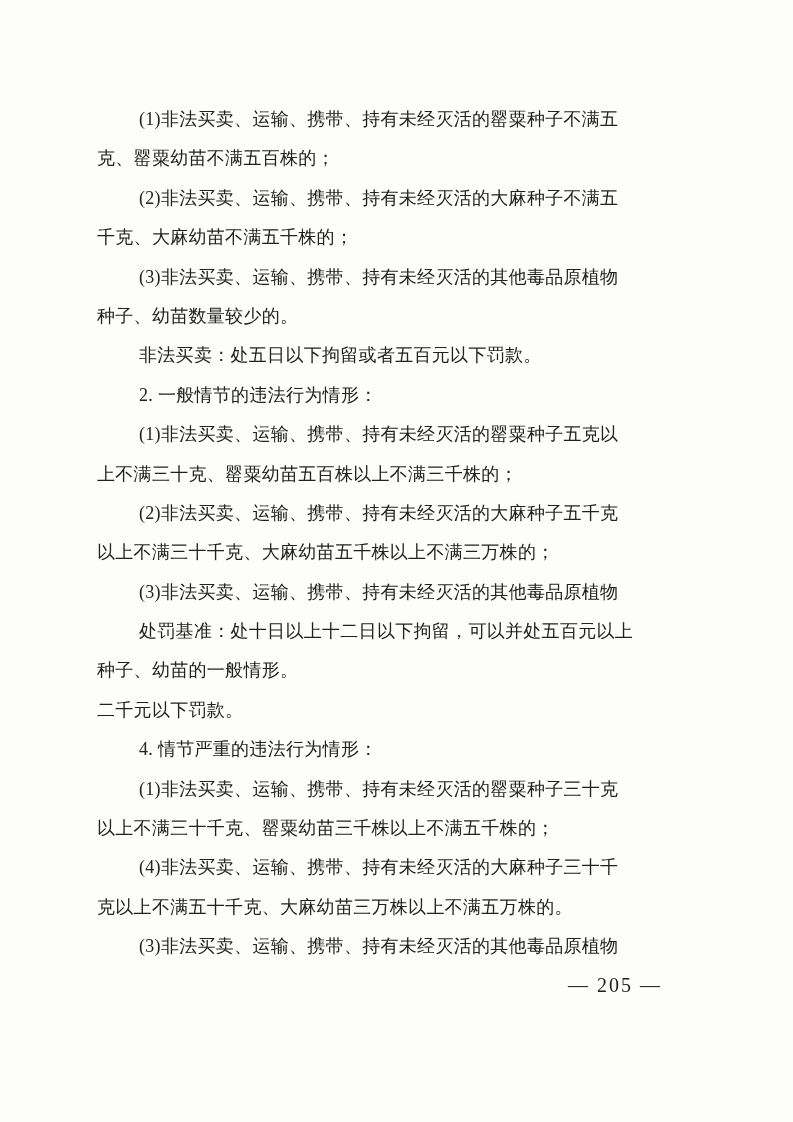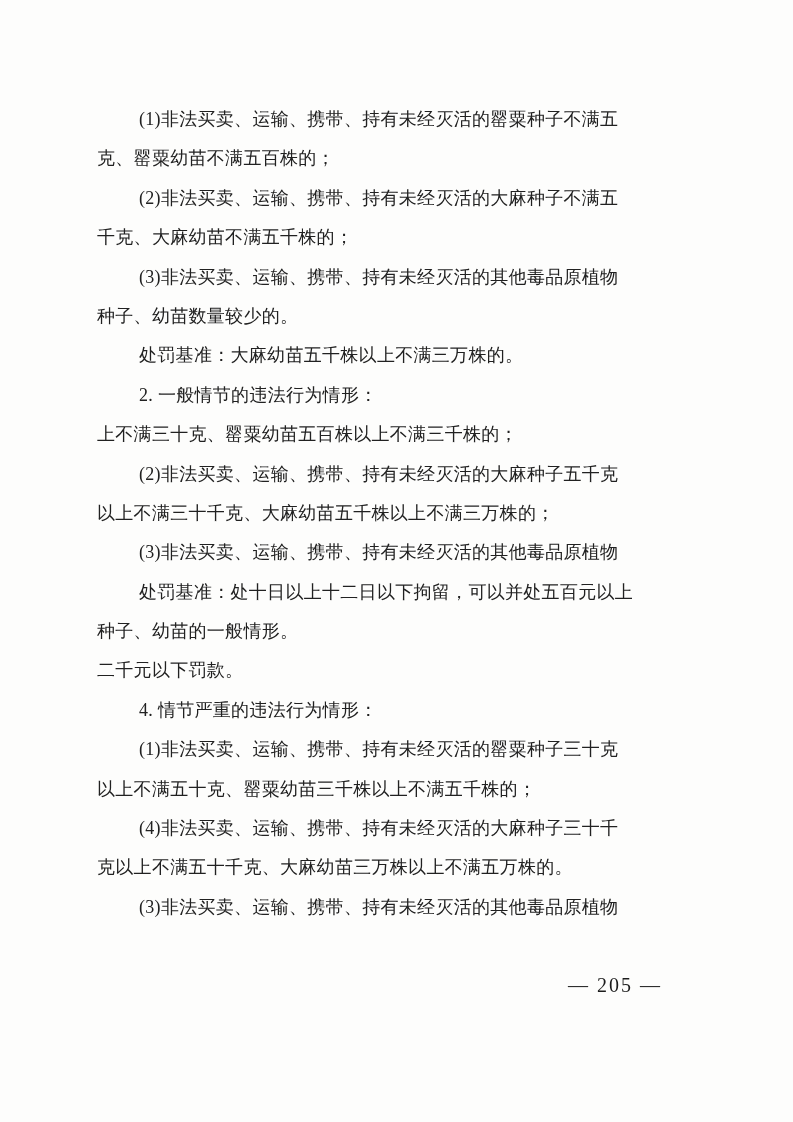--- a/index.html
+++ b/index.html
@@ -53,32 +53,33 @@
 <div class="page">
 
   <div class="text-block">
 
   <div class="text-line indent">(1)非法买卖、运输、携带、持有未经灭活的罂粟种子不满五</div>
       <div class="text-line">克、罂粟幼苗不满五百株的；</div>
       <div class="text-line indent">(2)非法买卖、运输、携带、持有未经灭活的大麻种子不满五</div>
       <div class="text-line">千克、大麻幼苗不满五千株的；</div>
       <div class="text-line indent">(3)非法买卖、运输、携带、持有未经灭活的其他毒品原植物</div>
       <div class="text-line">种子、幼苗数量较少的。</div>
-      <div class="text-line indent">处罚基准：大麻幼苗五千株以上不满三万株的。</div>
+      <div class="text-line indent">非法买卖：处五日以下拘留或者五百元以下罚款。</div>
       <div class="text-line indent">2. 一般情节的违法行为情形：</div>
+      <div class="text-line indent">(1)非法买卖、运输、携带、持有未经灭活的罂粟种子五克以</div>
       <div class="text-line">上不满三十克、罂粟幼苗五百株以上不满三千株的；</div>
       <div class="text-line indent">(2)非法买卖、运输、携带、持有未经灭活的大麻种子五千克</div>
       <div class="text-line">以上不满三十千克、大麻幼苗五千株以上不满三万株的；</div>
       <div class="text-line indent">(3)非法买卖、运输、携带、持有未经灭活的其他毒品原植物</div>
       <div class="text-line indent">处罚基准：处十日以上十二日以下拘留，可以并处五百元以上</div>
       <div class="text-line">种子、幼苗的一般情形。</div>
       <div class="text-line">二千元以下罚款。</div>
       <div class="text-line indent">4. 情节严重的违法行为情形：</div>
       <div class="text-line indent">(1)非法买卖、运输、携带、持有未经灭活的罂粟种子三十克</div>
-      <div class="text-line">以上不满五十克、罂粟幼苗三千株以上不满五千株的；</div>
+      <div class="text-line">以上不满三十千克、罂粟幼苗三千株以上不满五千株的；</div>
       <div class="text-line indent">(4)非法买卖、运输、携带、持有未经灭活的大麻种子三十千</div>
       <div class="text-line">克以上不满五十千克、大麻幼苗三万株以上不满五万株的。</div>
       <div class="text-line indent">(3)非法买卖、运输、携带、持有未经灭活的其他毒品原植物</div>
     </div>
 
   <div class="page-footer">— 205 —</div>
 
 </div>
 
 </body></html>

